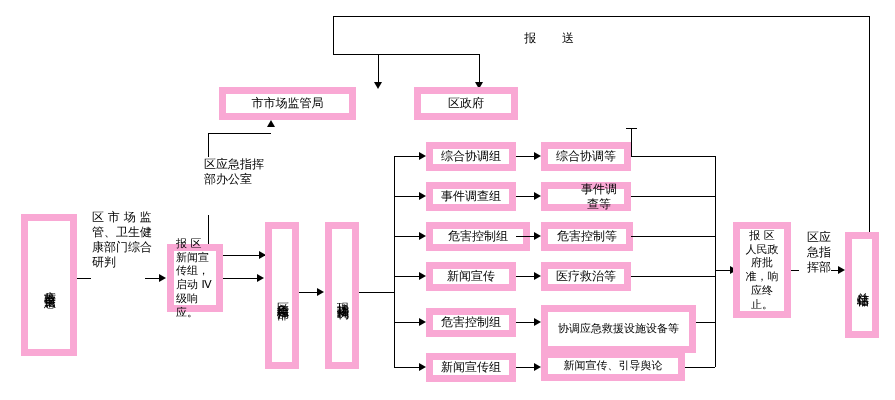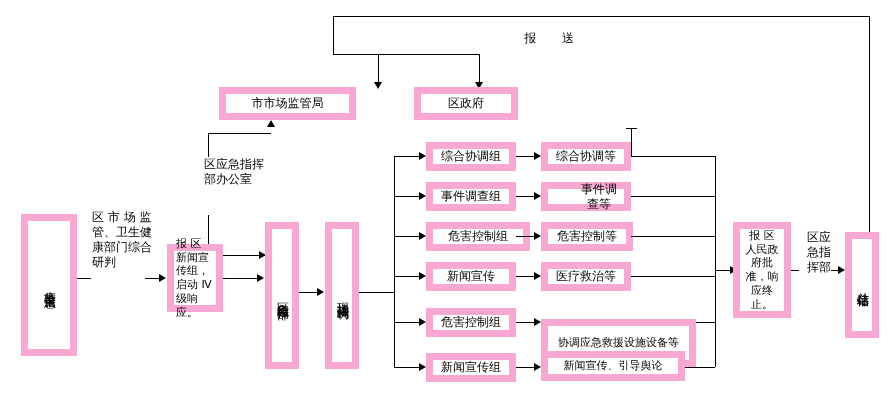--- a/index.html
+++ b/index.html
@@ -122,21 +122,21 @@
   <div class="box" style="left:426px;top:262px;width:90px;height:29px;">新闻宣传</div>
   <div class="ln h" style="left:516px;top:276px;width:22px;"></div>
   <div class="arr arr-r" style="left:534px;top:272px;"></div>
   <div class="box" style="left:541px;top:262px;width:90px;height:29px;">医疗救治等</div>
 
   <div class="ln h" style="left:394px;top:322px;width:25px;"></div>
   <div class="arr arr-r" style="left:419px;top:318px;"></div>
   <div class="box" style="left:426px;top:308px;width:90px;height:29px;">危害控制组</div>
   <div class="ln h" style="left:516px;top:322px;width:22px;"></div>
   <div class="arr arr-r" style="left:534px;top:318px;"></div>
-  <div class="box" style="left:541px;top:305px;width:155px;height:48px;font-size:11px;margin-top:14px;">协调应急救援设施设备等</div>
+  <div class="box" style="left:541px;top:305px;width:155px;height:48px;font-size:11px;">协调应急救援设施设备等</div>
 
   <div class="ln h" style="left:394px;top:367px;width:25px;"></div>
   <div class="arr arr-r" style="left:419px;top:363px;"></div>
   <div class="box" style="left:426px;top:353px;width:90px;height:29px;">新闻宣传组</div>
   <div class="ln h" style="left:516px;top:367px;width:22px;"></div>
   <div class="arr arr-r" style="left:534px;top:363px;"></div>
   <div class="box" style="left:541px;top:351px;width:144px;height:30px;font-size:11px;">新闻宣传、引导舆论</div>
 
   <div class="ln v" style="left:631px;top:128px;height:28px;"></div>
   <div class="ln h" style="left:626px;top:128px;width:11px;"></div>

